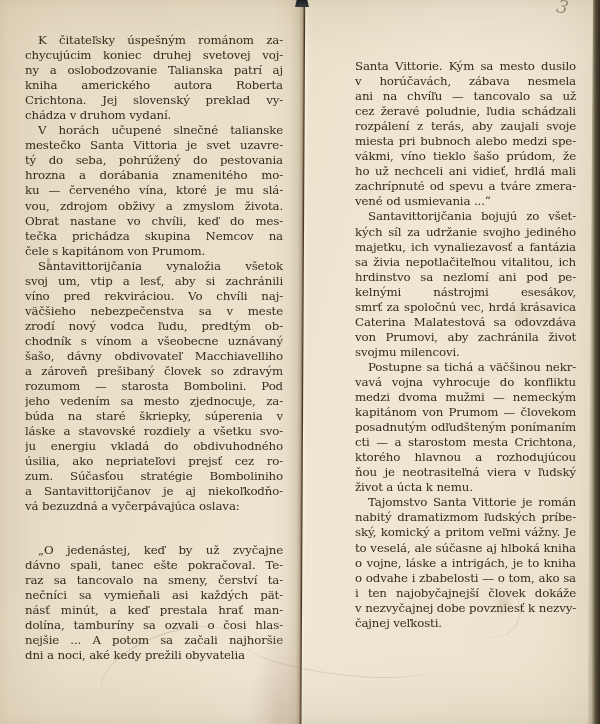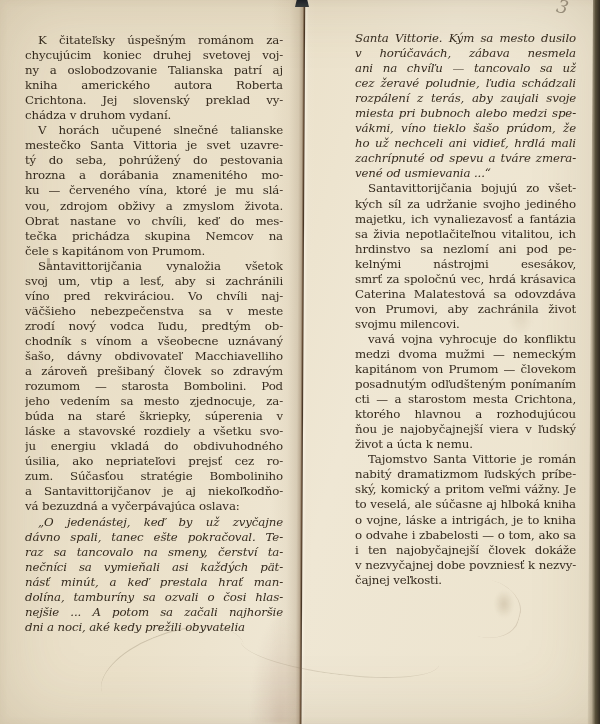--- a/index.html
+++ b/index.html
@@ -13,21 +13,21 @@
     content:"";position:absolute;inset:0;pointer-events:none;
     box-shadow:inset 0 0 70px rgba(110,88,50,0.18), inset 0 0 10px rgba(110,88,50,0.07);
   }
   .page-text{
     position:absolute;color:#352b1f;font-size:11.8px;line-height:15.05px;
     letter-spacing:-0.15px;
   }
   #left-page-text{left:25px;top:33px;width:258px;}
   #right-page-text{left:355px;top:31px;width:221px;}
   .para{margin:0;}
-  .para.italic{font-style:italic;}
+  .para.italic{margin-top:28px;}
   .line{
     height:15.05px;overflow:hidden;
     text-align:justify;text-align-last:justify;
   }
   .line.line-last{text-align-last:left;}
   .para.indent .line:first-child{text-indent:13px;}
   
   .gutter{
     position:absolute;left:270px;top:0;width:44px;height:100%;
     transform:skewX(-0.3deg);
@@ -158,27 +158,28 @@
         <div class="line">majetku, ich vynaliezavosť a fantázia</div>
         <div class="line">sa živia nepotlačiteľnou vitalitou, ich</div>
         <div class="line">hrdinstvo sa nezlomí ani pod pe-</div>
         <div class="line">kelnými nástrojmi esesákov, príštipkár</div>
         <div class="line">smrť za spoločnú vec, hrdá krásavica</div>
         <div class="line">Caterina Malatestová sa odovzdáva</div>
         <div class="line">von Prumovi, aby zachránila život</div>
         <div class="line line-last">svojmu milencovi.</div>
       </div>
       <div class="para indent">
+        <div class="line">Postupne sa tichá a väčšinou nekr-</div>
         <div class="line">vavá vojna vyhrocuje do konfliktu</div>
         <div class="line">medzi dvoma mužmi — nemeckým</div>
         <div class="line">kapitánom von Prumom — človekom</div>
         <div class="line">posadnutým odľudšteným ponímaním</div>
         <div class="line">cti — a starostom mesta Crichtona,</div>
         <div class="line">ktorého hlavnou a rozhodujúcou zbra-</div>
-        <div class="line">ňou je najobyčajnejší viera v ľudský</div>
+        <div class="line">ňou je neotrasiteľná viera v ľudský</div>
         <div class="line line-last">život a úcta k nemu.</div>
       </div>
       <div class="para indent">
         <div class="line">Tajomstvo Santa Vittorie je román</div>
         <div class="line">nabitý dramatizmom ľudských príbe-</div>
         <div class="line">ský, komický a pritom veľmi vážny. Je</div>
         <div class="line">to veselá, ale súčasne aj hlboká kniha</div>
         <div class="line">o vojne, láske a intrigách, je to kniha</div>
         <div class="line">o odvahe i zbabelosti — o tom, ako sa</div>
         <div class="line">i ten najobyčajnejší človek dokáže</div>

